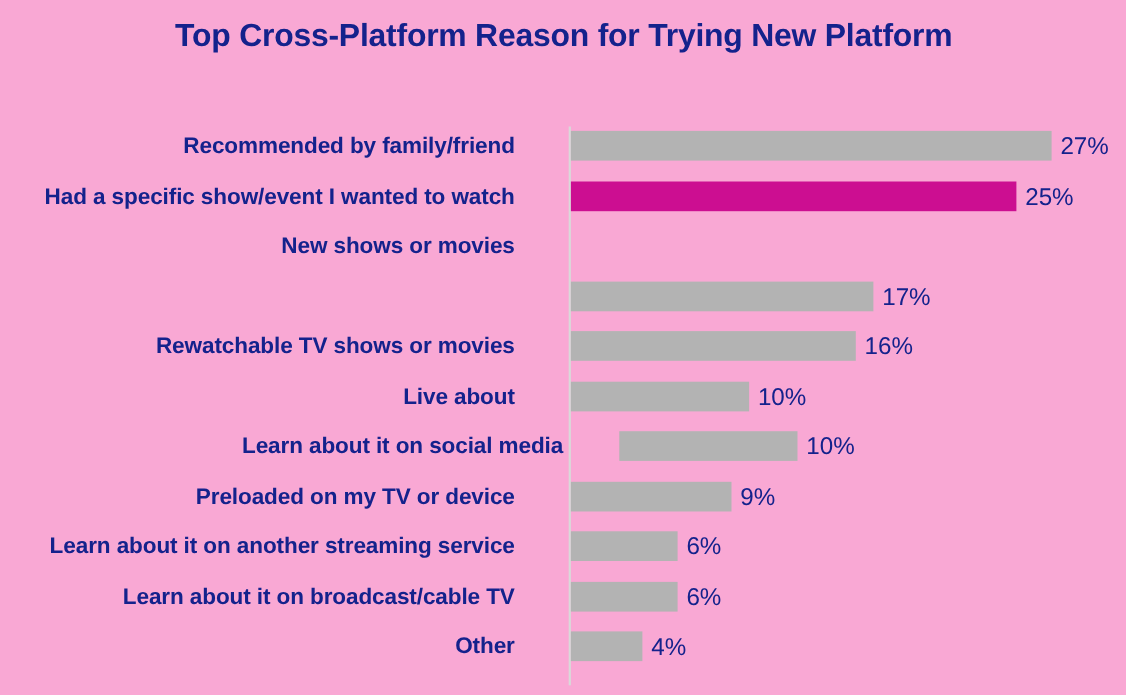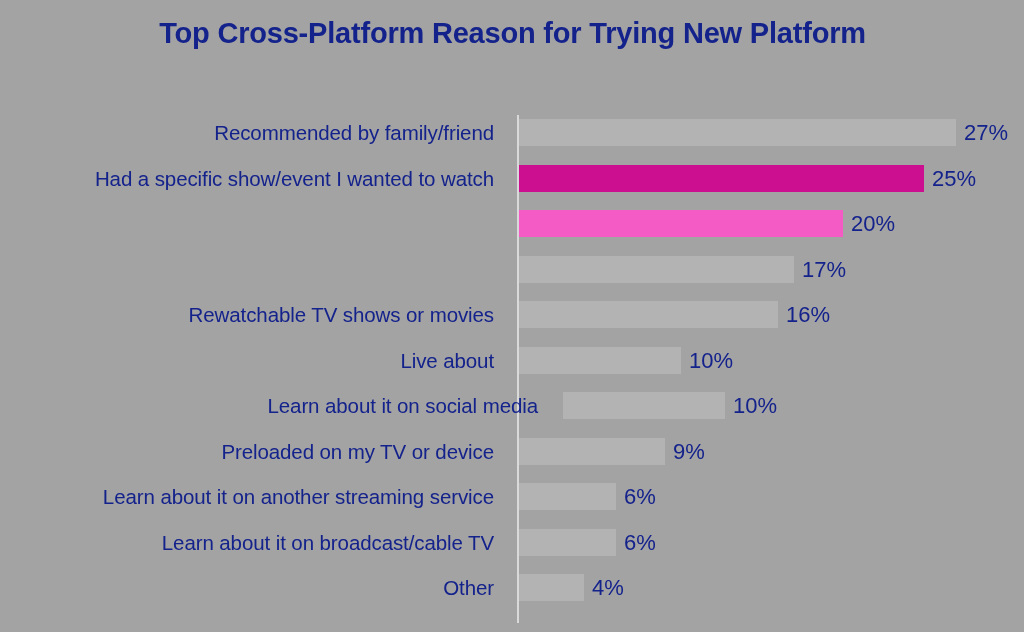--- a/index.html
+++ b/index.html
@@ -7,21 +7,21 @@
     padding: 0;
     background: #000000;
   }
   body {
     font-family: "Liberation Sans", sans-serif;
   }
   #chart-root {
     position: relative;
     width: 1024px;
     height: 632px;
-    background: #a3a3a3;
+    background: #f9a8d4;
     overflow: hidden;
   }
 
   
   .chart-title {
     position: absolute;
     left: 110px;
     top: 14px;
     width: 805px;
     text-align: center;
@@ -53,29 +53,29 @@
 
   
   .row {
     position: absolute;
     left: 0;
     width: 1024px;
     height: 45px;
   }
   .cat-label {
     position: absolute;
-    right: 530px;        
+    right: 556px;        
     top: 0;
     height: 45px;
     line-height: 45px;
     white-space: nowrap;
     text-align: right;
     color: #14228c;
     font-size: 20.5px;
-    font-weight: normal;
+    font-weight: bold;
     letter-spacing: -0.1px;
   }
   .bar-wrap {
     position: absolute;
     left: 519px;
     top: 0;
     height: 45px;
     display: flex;
     align-items: center;
     text-align: right;
@@ -111,24 +111,21 @@
           </div>
         </div>
         <div class="row" style="top: 45.5px;">
           <div class="cat-label">Had a specific show/event I wanted to watch</div>
           <div class="bar-wrap">
             <div class="bar" style="width: 405px; background: rgb(204, 14, 145);"></div>
             <div class="value-label">25%</div>
           </div>
         </div>
         <div class="row" style="top: 91px;">
-          <div class="bar-wrap">
-            <div class="bar" style="width: 324px; background: rgb(244, 91, 196);"></div>
-            <div class="value-label">20%</div>
-          </div>
+          <div class="cat-label">New shows or movies</div>
         </div>
         <div class="row" style="top: 136.5px;">
           <div class="bar-wrap">
             <div class="bar" style="width: 275px; background: rgb(179, 179, 179);"></div>
             <div class="value-label">17%</div>
           </div>
         </div>
         <div class="row" style="top: 182px;">
           <div class="cat-label">Rewatchable TV shows or movies</div>
           <div class="bar-wrap">

